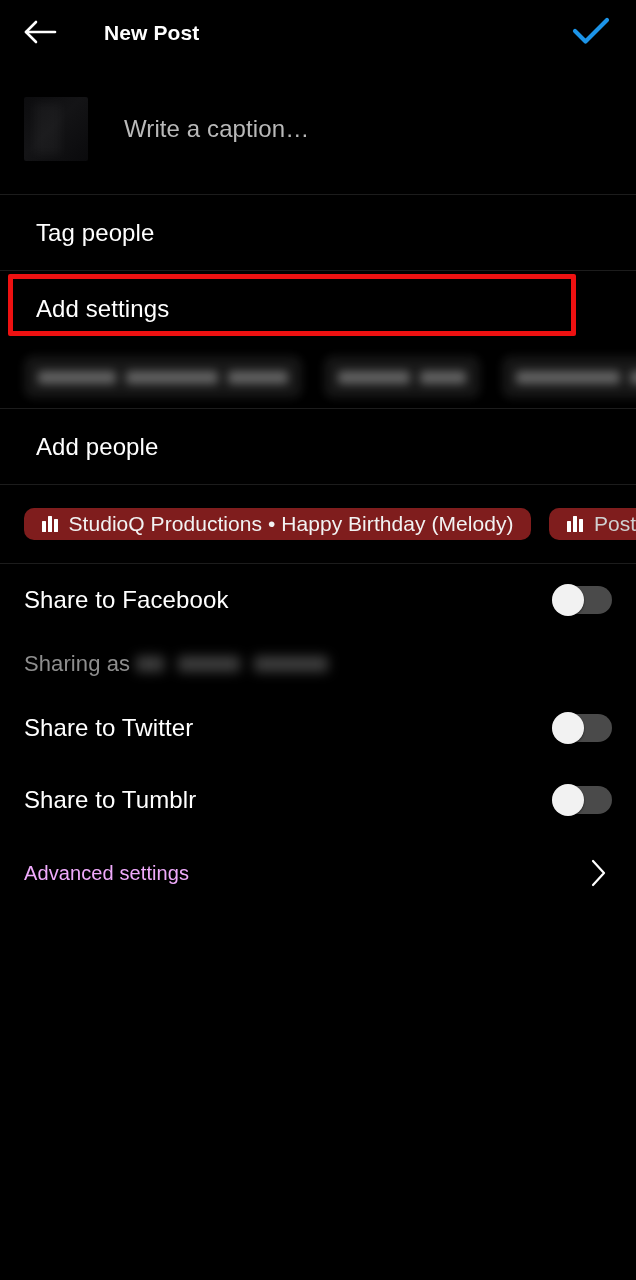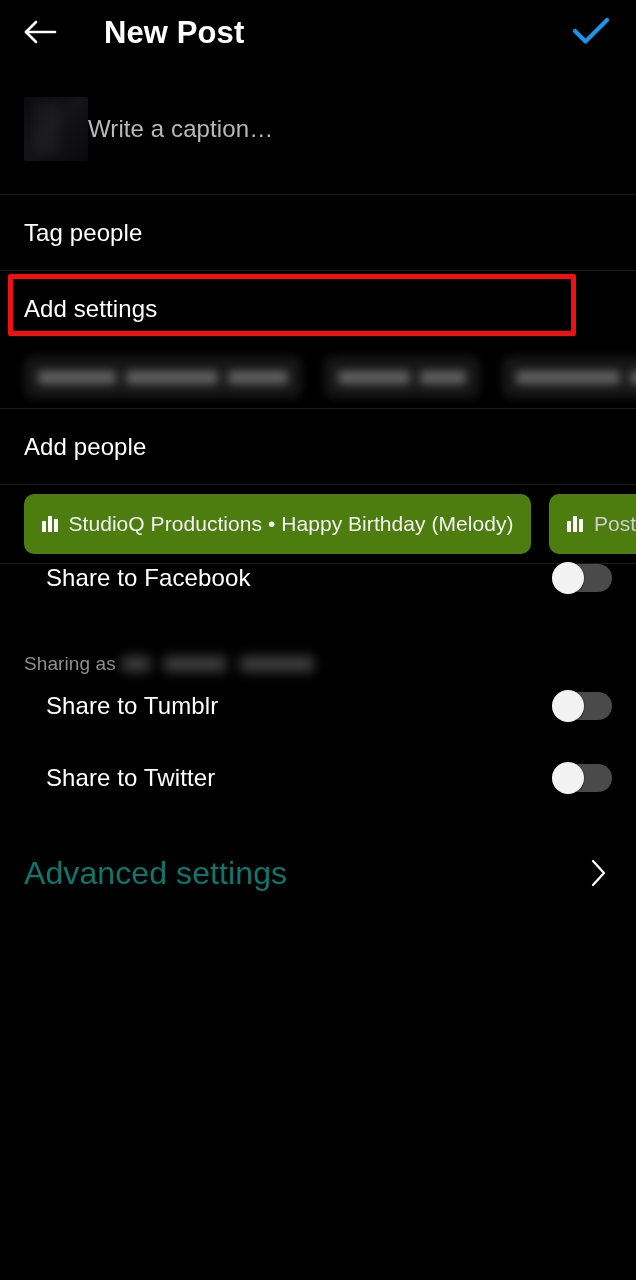--- a/index.html
+++ b/index.html
@@ -33,21 +33,21 @@
     height: 44px;
     display: flex;
     align-items: center;
     justify-content: flex-start;
     cursor: pointer;
     flex: 0 0 auto;
   }
   .back-btn svg { display: block; }
 
   .header-title {
-    font-size: 31px;
+    font-size: 21px;
     font-weight: bold;
     letter-spacing: 0.1px;
     color: #ffffff;
     margin-left: 38px;
     line-height: 1;
     white-space: nowrap;
   }
 
   .header-spacer { flex: 1 1 auto; }
 
@@ -84,20 +84,21 @@
     position: absolute;
     left: 16%;
     top: 10%;
     width: 42%;
     height: 80%;
     background: rgba(255,255,255,0.035);
     filter: blur(5px);
   }
   .caption-input {
     flex: 1 1 auto;
+    margin-left: 36px;
     font-size: 24px;
     color: #0ea5e9;
     background: transparent;
     border: none;
     outline: none;
     font-family: "Liberation Sans", sans-serif;
     letter-spacing: 0.1px;
   }
   .caption-input::placeholder { color: #b9b9b9; opacity: 1; }
 
@@ -106,21 +107,21 @@
     height: 1px;
     width: 100%;
     background: #1c1c1c;
   }
 
   
   .menu-row {
     height: 75px;
     display: flex;
     align-items: center;
-    padding: 0 24px;
+    padding: 0 36px;
     cursor: pointer;
     background: #000000;
   }
   .menu-row .label {
     font-size: 24px;
     color: #ffffff;
     letter-spacing: 0.1px;
   }
 
   
@@ -163,23 +164,23 @@
     opacity: 0.9;
   }
   .chip-blur .blk {
     height: 13px;
     border-radius: 3px;
     background: #6e6e6e;
   }
 
   .music-chip {
     flex: 0 0 auto;
-    height: 60px;
+    height: 32px;
     border-radius: 10px;
-    background: #4d7c0f;
+    background: #7f1d1d;
     display: flex;
     align-items: center;
     padding: 0 18px;
     gap: 11px;
     cursor: pointer;
     white-space: nowrap;
   }
   .music-chip .chip-text {
     font-size: 21px;
     color: #f2f2f2;
@@ -200,23 +201,23 @@
     border-radius: 0.5px;
   }
   .eq-icon i:nth-child(1) { height: 11px; }
   .eq-icon i:nth-child(2) { height: 16px; }
   .eq-icon i:nth-child(3) { height: 13px; }
 
   
   .toggle-row {
     height: 72px;
     display: flex;
+    align-items: center;
     padding: 0 24px;
     background: #000000;
-    margin-left: 22px;
   }
   .toggle-row .label {
     font-size: 24px;
     color: #ffffff;
     flex: 1 1 auto;
     letter-spacing: 0.1px;
   }
   .switch {
     flex: 0 0 auto;
     width: 60px;
@@ -239,21 +240,21 @@
 
   
   .sharing-as {
     height: 56px;
     display: flex;
     align-items: center;
     padding: 0 24px;
     background: #000000;
   }
   .sharing-as .txt {
-    font-size: 19px;
+    font-size: 22px;
     color: #8e8e8e;
     letter-spacing: 0.1px;
   }
   .sharing-as .redact {
     margin-left: 6px;
     display: flex;
     align-items: center;
     gap: 14px;
     filter: blur(6px);
   }
@@ -266,22 +267,22 @@
   
   .advanced-row {
     height: 74px;
     display: flex;
     align-items: center;
     padding: 0 28px 0 24px;
     cursor: pointer;
     background: #000000;
   }
   .advanced-row .label {
-    font-size: 32px;
-    color: #0f766e;
+    font-size: 20px;
+    color: #f0abfc;
     flex: 1 1 auto;
     letter-spacing: 0.1px;
   }
   .chevron svg { display: block; }
 
   .filler { flex: 1 1 auto; background: #000000; }
 
   .page {
     display: flex;
     flex-direction: column;
@@ -389,28 +390,28 @@
   <div class="sharing-as">
     <span class="txt">Sharing as</span>
     <span class="redact">
       <span class="blk" style="width:28px"></span>
       <span class="blk" style="width:62px"></span>
       <span class="blk" style="width:74px"></span>
     </span>
   </div>
 
   <div class="toggle-row">
-    <span class="label">Share to Tumblr</span>
+    <span class="label">Share to Twitter</span>
     <span class="switch">
       <span class="knob"></span>
     </span>
   </div>
 
   <div class="toggle-row">
-    <span class="label">Share to Twitter</span>
+    <span class="label">Share to Tumblr</span>
     <span class="switch">
       <span class="knob"></span>
     </span>
   </div>
 
   <div class="advanced-row">
     <span class="label">Advanced settings</span>
     <span class="chevron">
       <svg width="18" height="30" viewBox="0 0 18 30" fill="none">
         <path d="M3 3 L14 15 L3 27" stroke="#ffffff" stroke-width="2.2" stroke-linecap="round" stroke-linejoin="round"></path>

